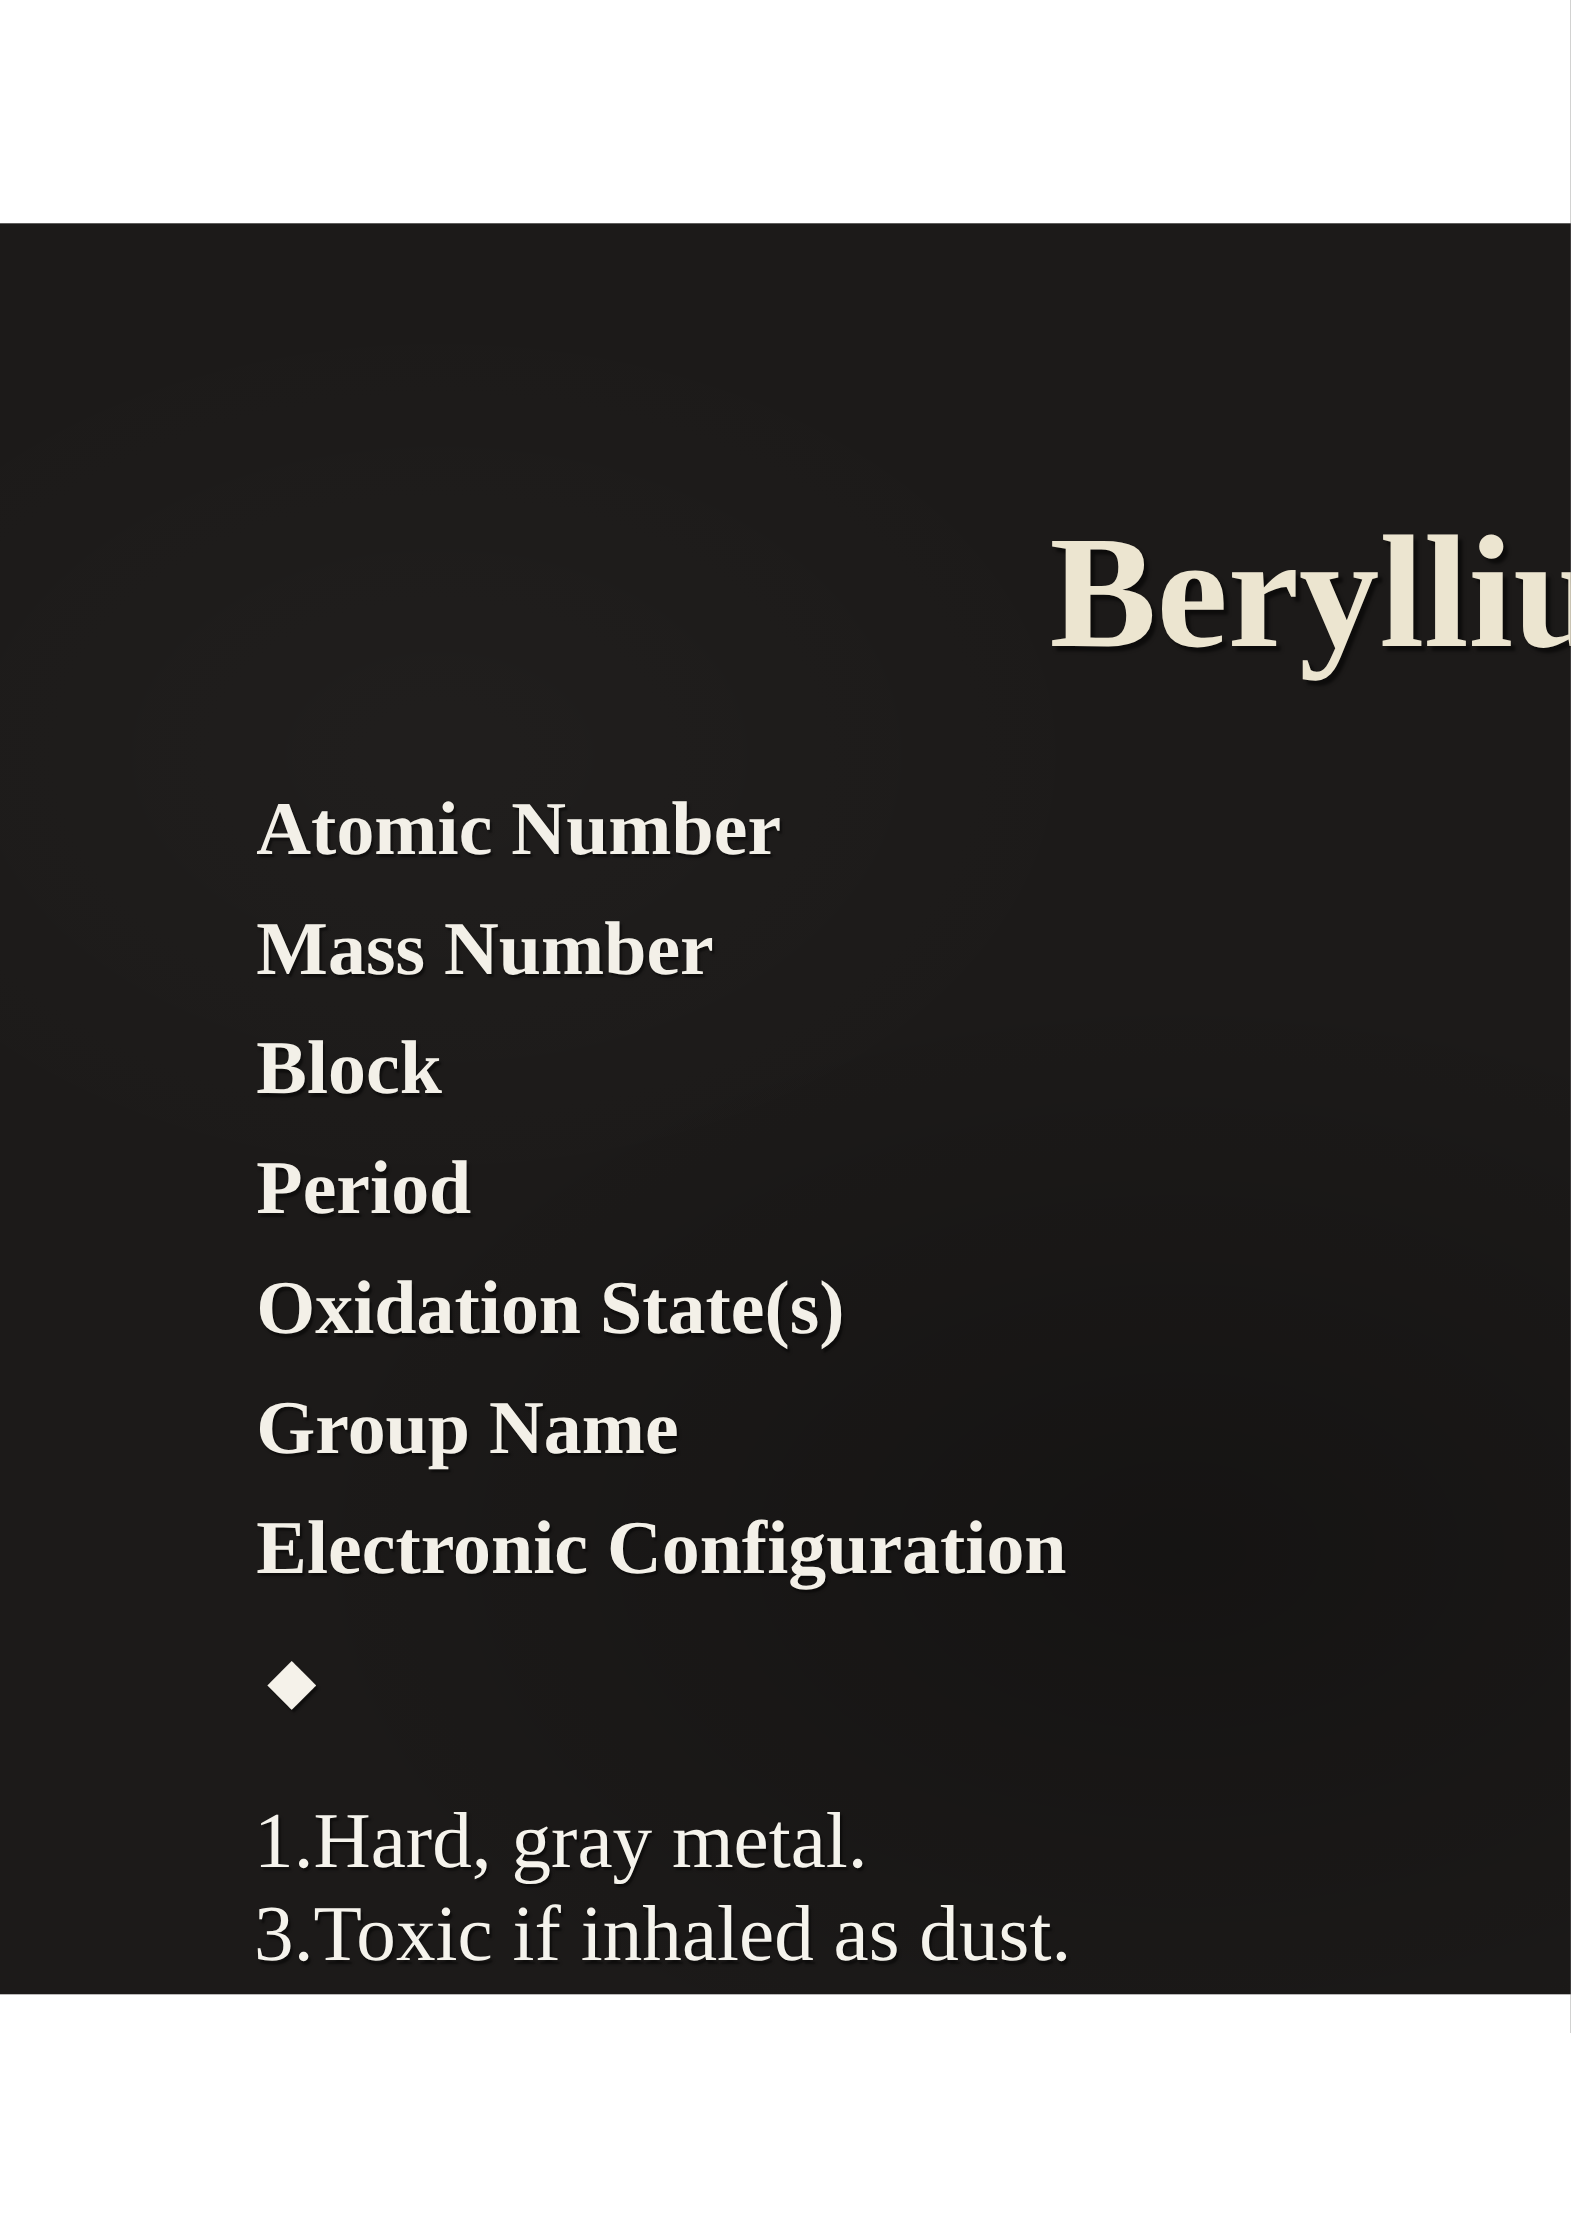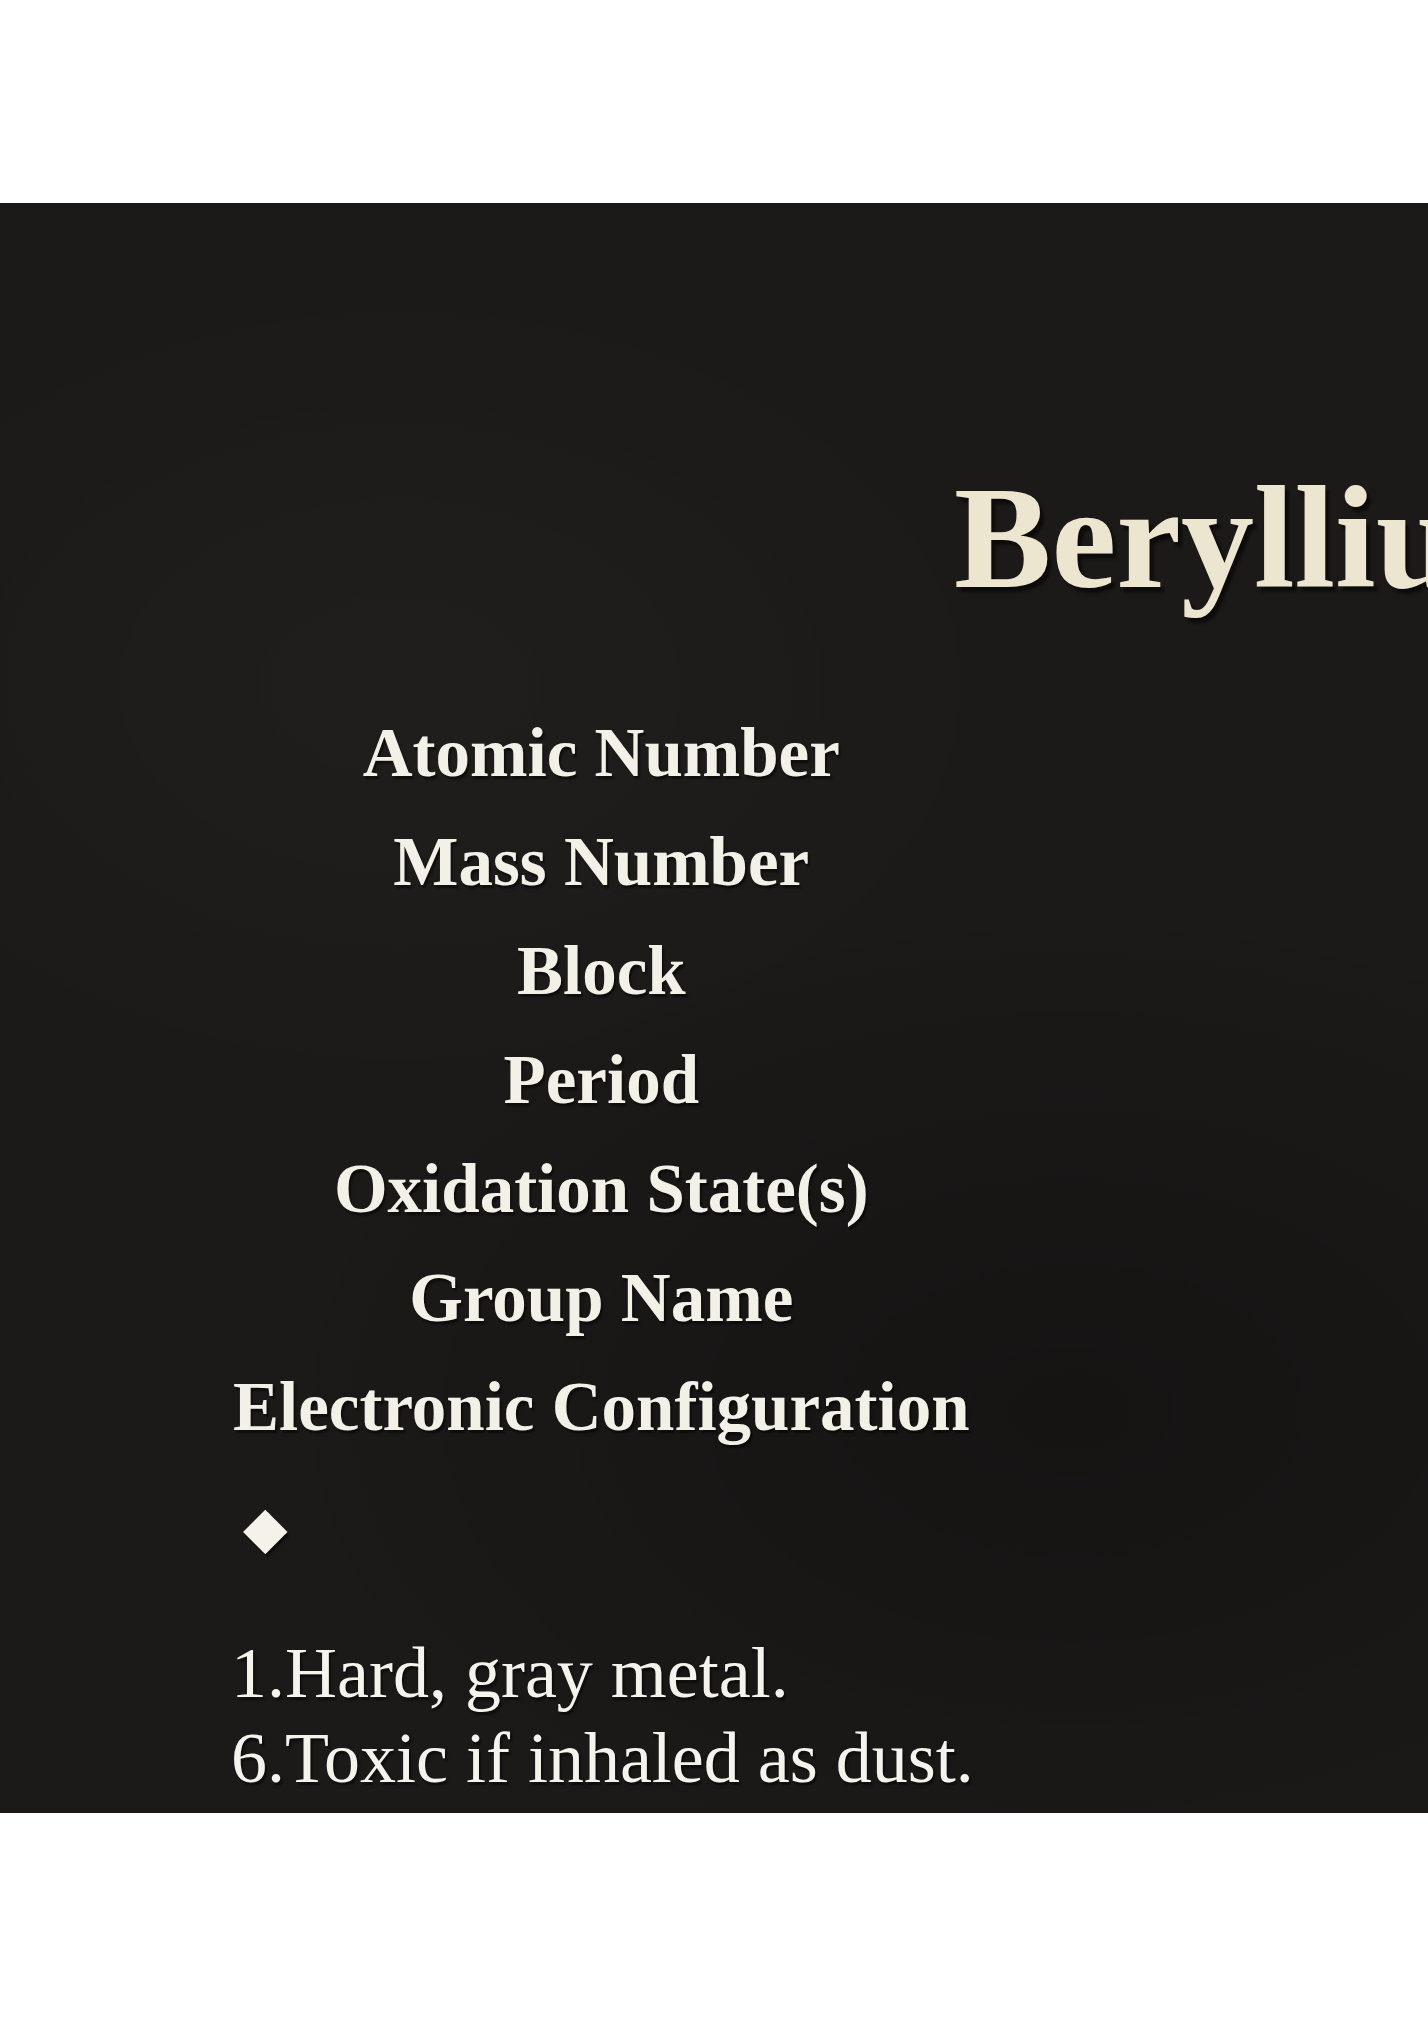--- a/index.html
+++ b/index.html
@@ -39,21 +39,21 @@
   .properties {
     position: absolute;
     left: 233px;
     top: 496px;
     font-size: 69px;
     line-height: 109px;
     font-weight: bold;
     color: #f3f0e8;
     text-shadow: 2px 3px 2px rgba(0,0,0,0.5);
   }
-  .prop-line { white-space: nowrap; text-align: center; }
+  .prop-line { white-space: nowrap; }
   .kp-heading {
     position: absolute;
     left: 243px;
     top: 1295px;
     display: flex;
     align-items: baseline;
     gap: 33px;
     color: #f5f2ea;
     text-shadow: 2px 3px 2px rgba(0,0,0,0.5);
   }
@@ -98,17 +98,17 @@
         <div class="prop-line">Electronic Configuration</div>
       </div>
 
     <div class="kp-heading">
       <span class="diamond">◆</span>
     </div>
 
     <div class="kp-list">
 
     <div class="kp-item">1.Hard, gray metal.</div>
-        <div class="kp-item">6.Toxic if inhaled as dust.</div>
+        <div class="kp-item">3.Toxic if inhaled as dust.</div>
       </div>
 
   </div>
 </div>
 
 </body></html>

